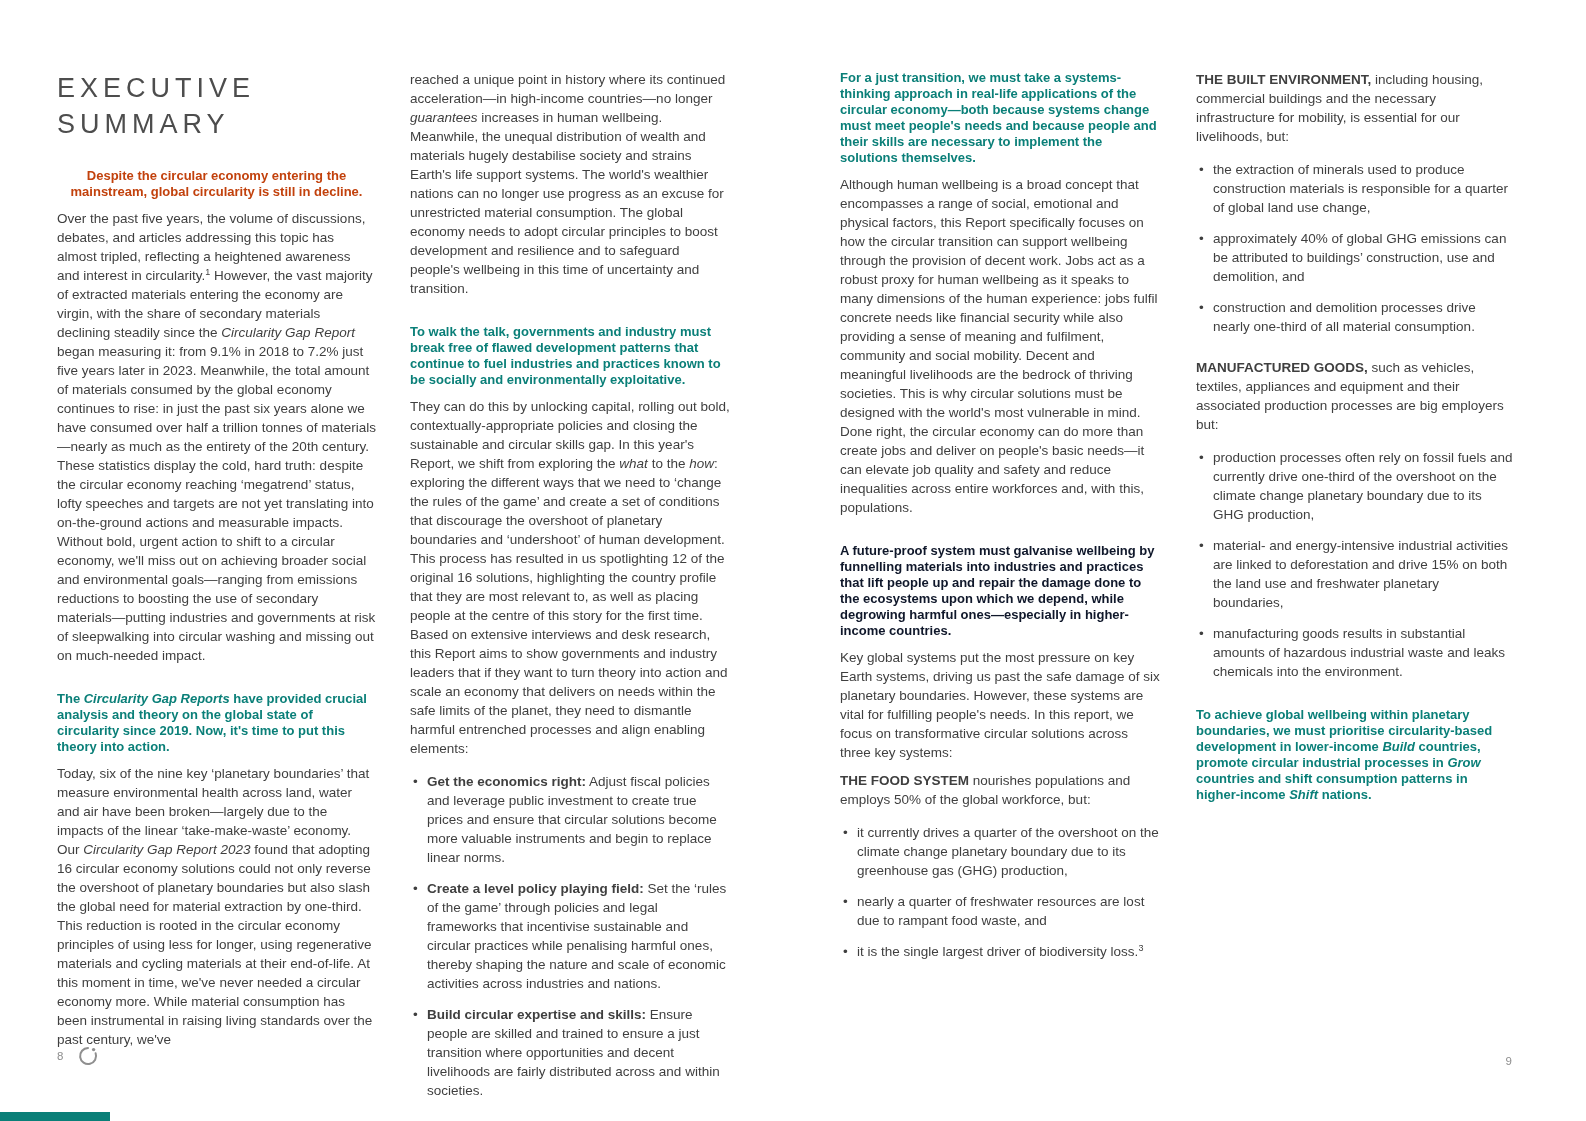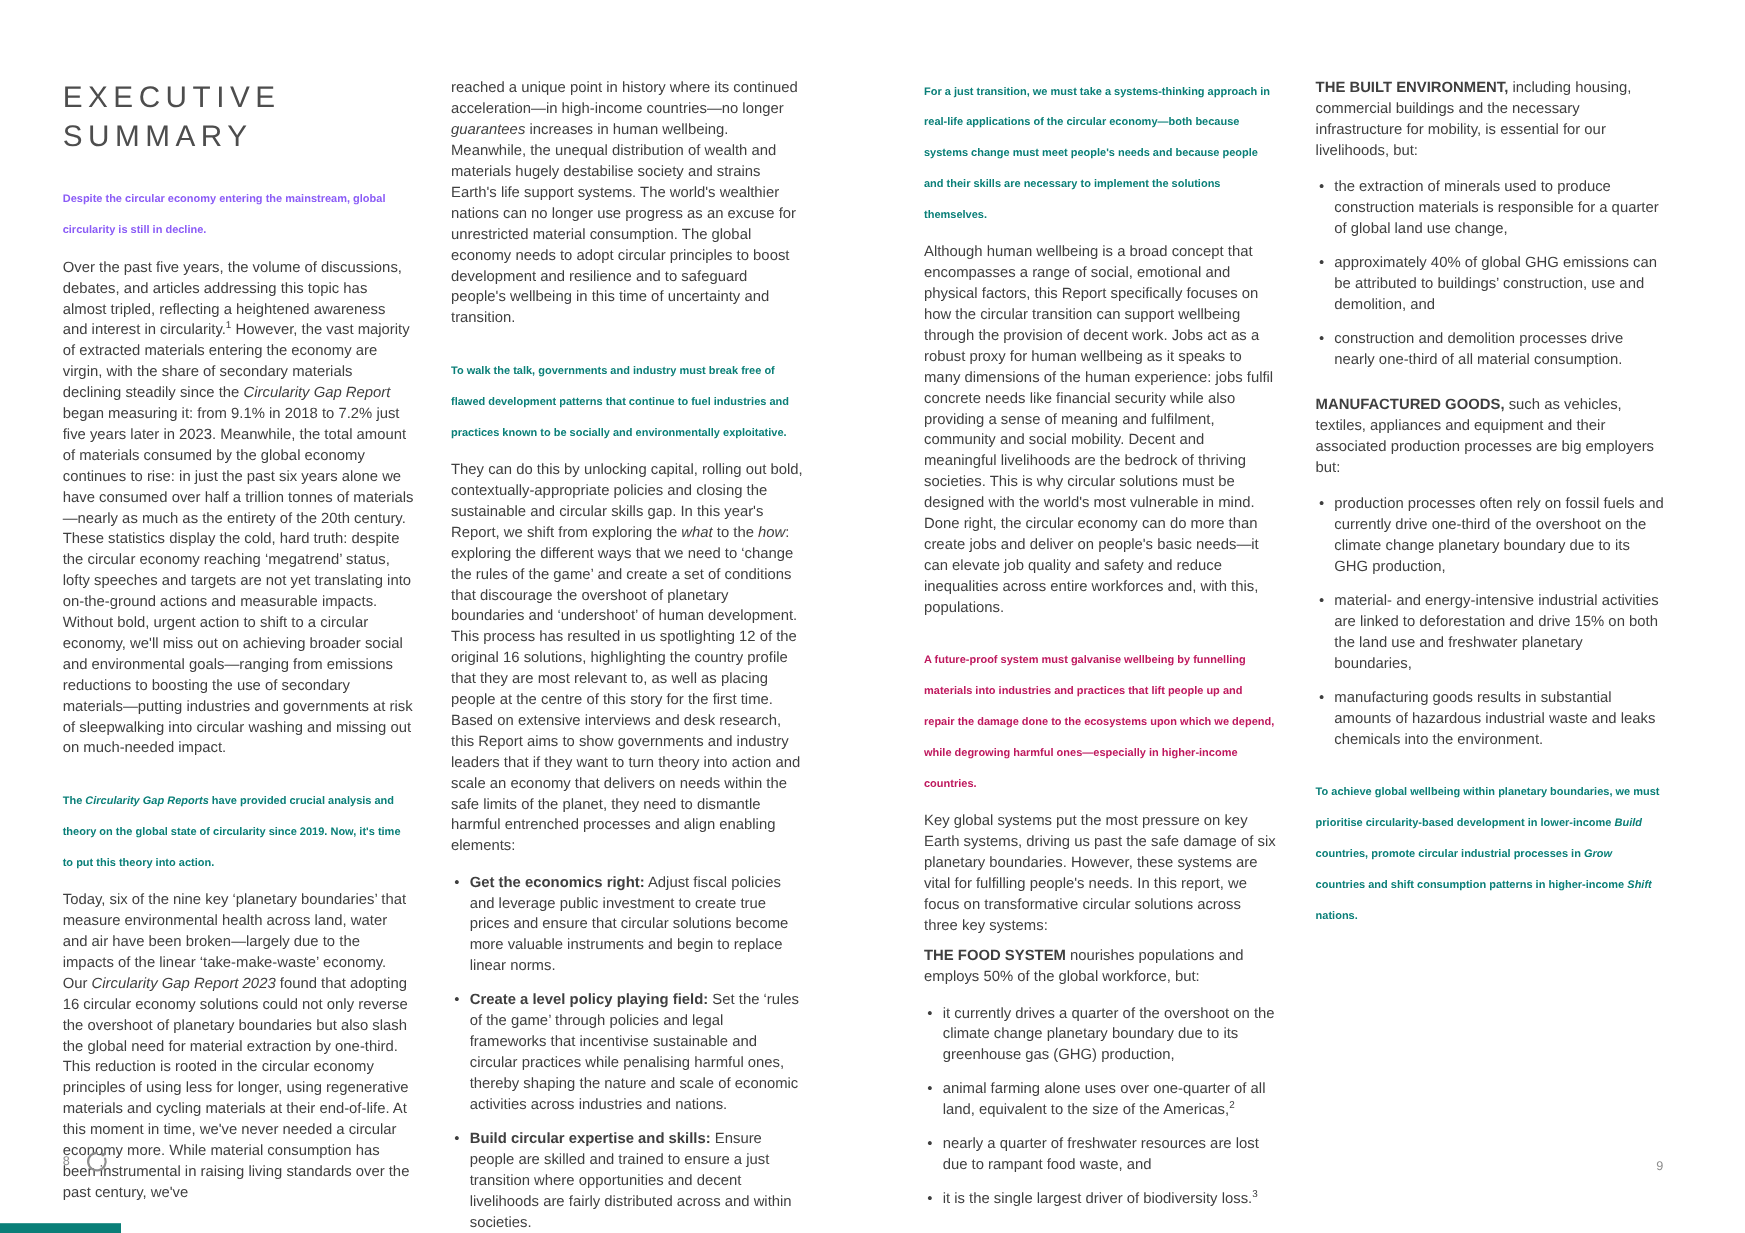--- a/index.html
+++ b/index.html
@@ -25,22 +25,22 @@
     letter-spacing: 5px;
     color: #4d4d4d;
     line-height: 36px;
     margin-bottom: 24px;
   }
   .doc-title span { display: block; }
 
   p.heading {
     color: #0a7f78;
     font-weight: 700;
-    font-size: 10px;
-    line-height: 28px;
+    font-size: 13px;
+    line-height: 16px;
     margin-top: 26px;
     margin-bottom: 9px;
   }
   p.para {
     font-size: 13.5px;
     line-height: 19px;
     margin-bottom: 9px;
     color: #3f3f3f;
   }
   p.mt { }
@@ -88,44 +88,43 @@
 <body>
 
 <div class="page">
 
   <div class="spread">
     <div class="column col1">
       <h1 class="doc-title">
         <span>EXECUTIVE</span>
         <span>SUMMARY</span>
       </h1>
-    <p class="heading" style="color: #8b5cf6;"><span>Despite the circular economy entering the mainstream, global circularity is still in decline.</span></p>
+    <p class="heading" style="color: #c2410c; text-align: center;"><span>Despite the circular economy entering the mainstream, global circularity is still in decline.</span></p>
         <p class="para"><span>Over the past five years, the volume of discussions, debates, and articles addressing this topic has almost tripled, reflecting a heightened awareness and interest in circularity.</span><sup>1</sup><span> However, the vast majority of extracted materials entering the economy are virgin, with the share of secondary materials declining steadily since the </span><span class="i">Circularity Gap Report</span><span> began measuring it: from 9.1% in 2018 to 7.2% just five years later in 2023. Meanwhile, the total amount of materials consumed by the global economy continues to rise: in just the past six years alone we have consumed over half a trillion tonnes of materials—nearly as much as the entirety of the 20th century. These statistics display the cold, hard truth: despite the circular economy reaching ‘megatrend’ status, lofty speeches and targets are not yet translating into on-the-ground actions and measurable impacts. Without bold, urgent action to shift to a circular economy, we'll miss out on achieving broader social and environmental goals—ranging from emissions reductions to boosting the use of secondary materials—putting industries and governments at risk of sleepwalking into circular washing and missing out on much-needed impact.</span></p>
         <p class="heading" style="color: rgb(10, 127, 120);"><span>The </span><span class="i">Circularity Gap Reports</span><span> have provided crucial analysis and theory on the global state of circularity since 2019. Now, it's time to put this theory into action.</span></p>
         <p class="para"><span>Today, six of the nine key ‘planetary boundaries’ that measure environmental health across land, water and air have been broken—largely due to the impacts of the linear ‘take-make-waste’ economy. Our </span><span class="i">Circularity Gap Report 2023</span><span> found that adopting 16 circular economy solutions could not only reverse the overshoot of planetary boundaries but also slash the global need for material extraction by one-third. This reduction is rooted in the circular economy principles of using less for longer, using regenerative materials and cycling materials at their end-of-life. At this moment in time, we've never needed a circular economy more. While material consumption has been instrumental in raising living standards over the past century, we've</span></p>
       </div>
     <div class="column col2">
         <p class="para"><span>reached a unique point in history where its continued acceleration—in high-income countries—no longer </span><span class="i">guarantees</span><span> increases in human wellbeing. Meanwhile, the unequal distribution of wealth and materials hugely destabilise society and strains Earth's life support systems. The world's wealthier nations can no longer use progress as an excuse for unrestricted material consumption. The global economy needs to adopt circular principles to boost development and resilience and to safeguard people's wellbeing in this time of uncertainty and transition.</span></p>
         <p class="heading" style="color: rgb(10, 127, 120);"><span>To walk the talk, governments and industry must break free of flawed development patterns that continue to fuel industries and practices known to be socially and environmentally exploitative.</span></p>
         <p class="para"><span>They can do this by unlocking capital, rolling out bold, contextually-appropriate policies and closing the sustainable and circular skills gap. In this year's Report, we shift from exploring the </span><span class="i">what</span><span> to the </span><span class="i">how</span><span>: exploring the different ways that we need to ‘change the rules of the game’ and create a set of conditions that discourage the overshoot of planetary boundaries and ‘undershoot’ of human development. This process has resulted in us spotlighting 12 of the original 16 solutions, highlighting the country profile that they are most relevant to, as well as placing people at the centre of this story for the first time. Based on extensive interviews and desk research, this Report aims to show governments and industry leaders that if they want to turn theory into action and scale an economy that delivers on needs within the safe limits of the planet, they need to dismantle harmful entrenched processes and align enabling elements:</span></p>
         <ul class="bullets">
           <li><span class="b">Get the economics right:</span><span> Adjust fiscal policies and leverage public investment to create true prices and ensure that circular solutions become more valuable instruments and begin to replace linear norms.</span></li>
           <li><span class="b">Create a level policy playing field:</span><span> Set the ‘rules of the game’ through policies and legal frameworks that incentivise sustainable and circular practices while penalising harmful ones, thereby shaping the nature and scale of economic activities across industries and nations.</span></li>
           <li><span class="b">Build circular expertise and skills:</span><span> Ensure people are skilled and trained to ensure a just transition where opportunities and decent livelihoods are fairly distributed across and within societies.</span></li>
         </ul>
       </div>
     <div class="column col3">
         <p class="heading" style="color: rgb(10, 127, 120);"><span>For a just transition, we must take a systems-thinking approach in real-life applications of the circular economy—both because systems change must meet people's needs and because people and their skills are necessary to implement the solutions themselves.</span></p>
         <p class="para"><span>Although human wellbeing is a broad concept that encompasses a range of social, emotional and physical factors, this Report specifically focuses on how the circular transition can support wellbeing through the provision of decent work. Jobs act as a robust proxy for human wellbeing as it speaks to many dimensions of the human experience: jobs fulfil concrete needs like financial security while also providing a sense of meaning and fulfilment, community and social mobility. Decent and meaningful livelihoods are the bedrock of thriving societies. This is why circular solutions must be designed with the world's most vulnerable in mind. Done right, the circular economy can do more than create jobs and deliver on people's basic needs—it can elevate job quality and safety and reduce inequalities across entire workforces and, with this, populations.</span></p>
-        <p class="heading" style="color: #be185d;"><span>A future-proof system must galvanise wellbeing by funnelling materials into industries and practices that lift people up and repair the damage done to the ecosystems upon which we depend, while degrowing harmful ones—especially in higher-income countries.</span></p>
+        <p class="heading" style="color: #0f172a;"><span>A future-proof system must galvanise wellbeing by funnelling materials into industries and practices that lift people up and repair the damage done to the ecosystems upon which we depend, while degrowing harmful ones—especially in higher-income countries.</span></p>
         <p class="para"><span>Key global systems put the most pressure on key Earth systems, driving us past the safe damage of six planetary boundaries. However, these systems are vital for fulfilling people's needs. In this report, we focus on transformative circular solutions across three key systems:</span></p>
         <p class="para mt"><span class="b">THE FOOD SYSTEM</span><span> nourishes populations and employs 50% of the global workforce, but:</span></p>
         <ul class="bullets">
           <li><span>it currently drives a quarter of the overshoot on the climate change planetary boundary due to its greenhouse gas (GHG) production,</span></li>
-          <li><span>animal farming alone uses over one-quarter of all land, equivalent to the size of the Americas,</span><sup>2</sup></li>
           <li><span>nearly a quarter of freshwater resources are lost due to rampant food waste, and</span></li>
           <li><span>it is the single largest driver of biodiversity loss.</span><sup>3</sup></li>
         </ul>
       </div>
     <div class="column col4">
         <p class="para"><span class="b">THE BUILT ENVIRONMENT,</span><span> including housing, commercial buildings and the necessary infrastructure for mobility, is essential for our livelihoods, but:</span></p>
         <ul class="bullets">
           <li><span>the extraction of minerals used to produce construction materials is responsible for a quarter of global land use change,</span></li>
           <li><span>approximately 40% of global GHG emissions can be attributed to buildings’ construction, use and demolition, and</span></li>
           <li><span>construction and demolition processes drive nearly one-third of all material consumption.</span></li>

